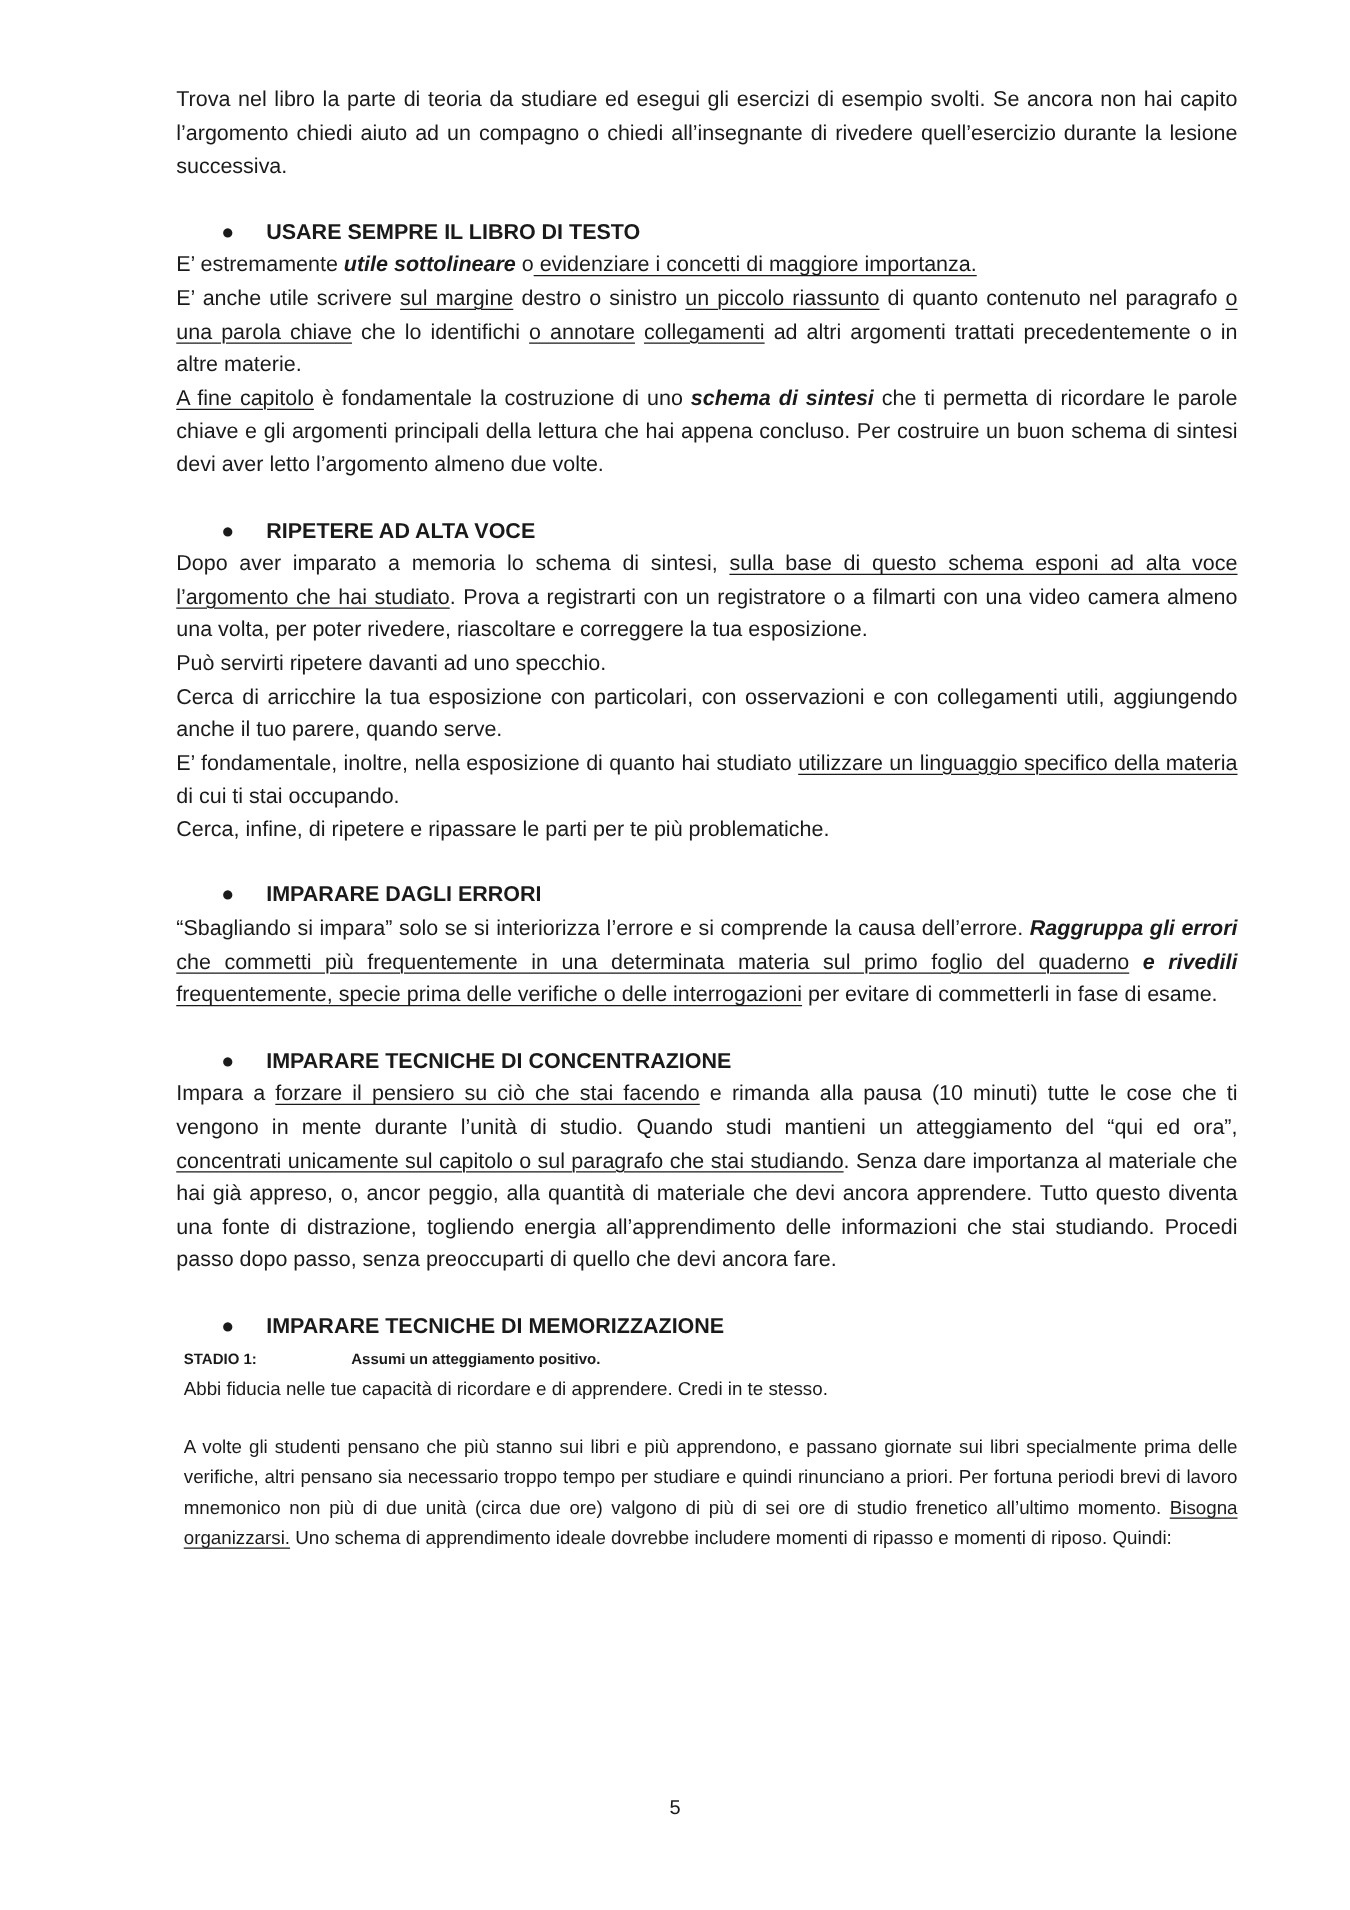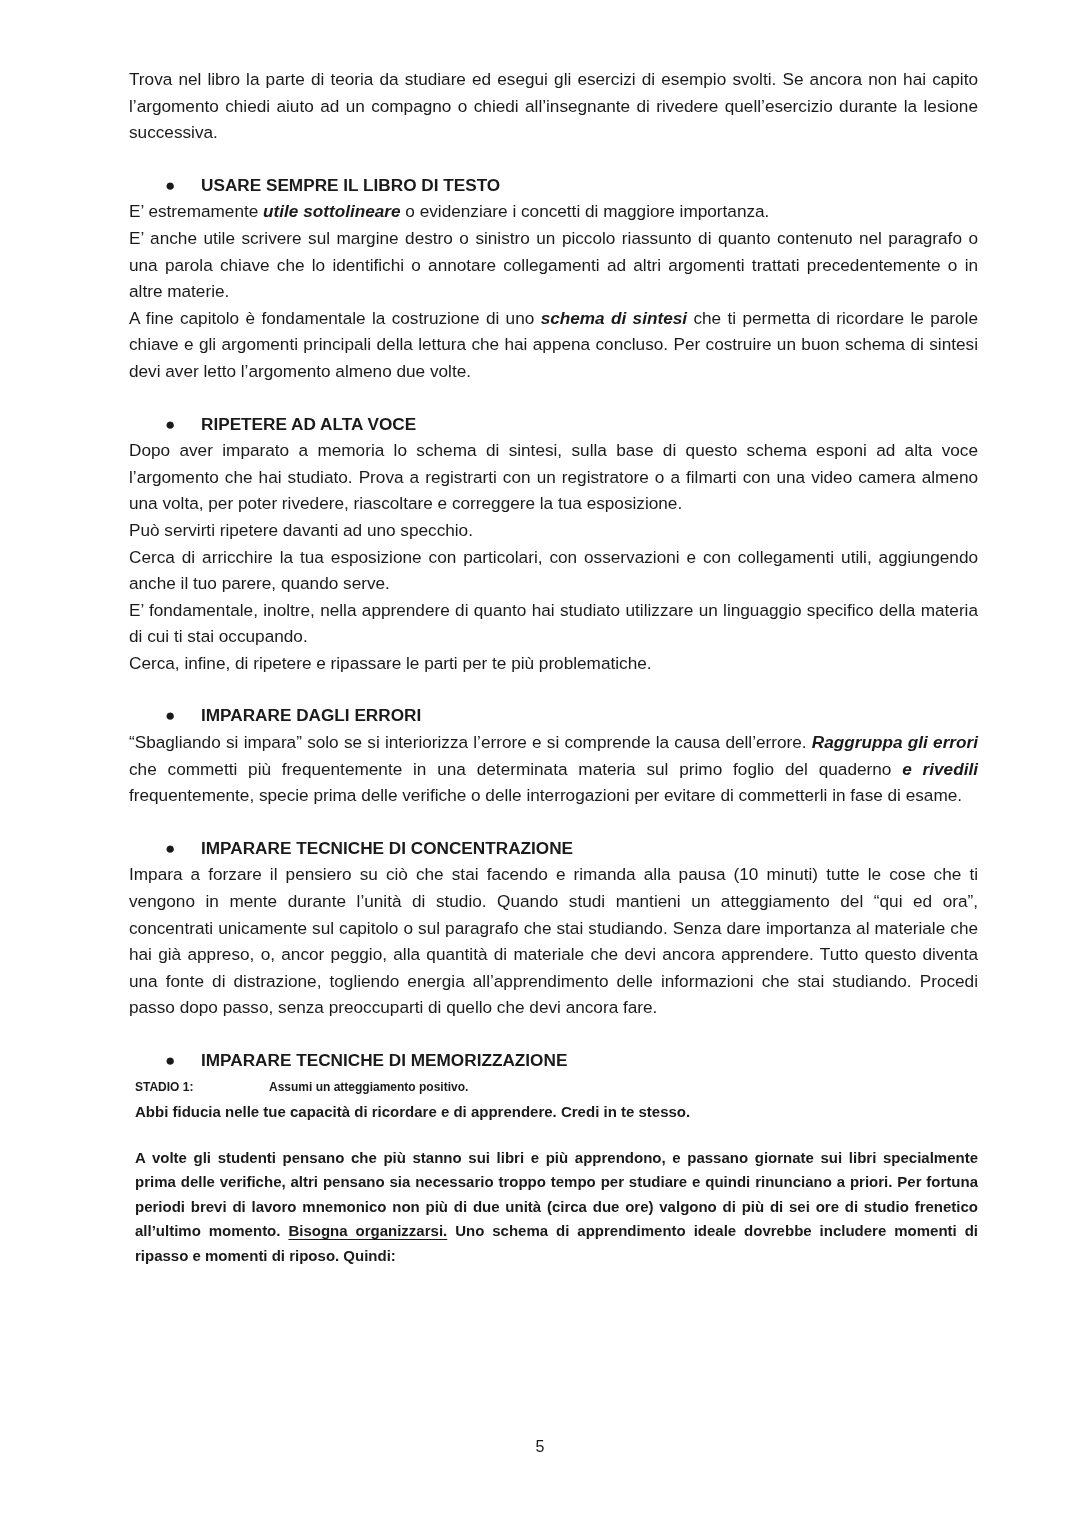--- a/index.html
+++ b/index.html
@@ -1,28 +1,28 @@
 <!DOCTYPE html>
 <html><head>
 <meta charset="utf-8">
 <style>
   html, body { margin: 0; padding: 0; background: #ffffff; }
   body { width: 1080px; height: 1528px; position: relative; overflow: hidden;
          font-family: "Liberation Sans", sans-serif; color: #1a1a1a; }
-  .page { position: absolute; left: 129px; top: 66px; width: 849px; }
+  .page { position: absolute; left: 141px; top: 66px; width: 849px; }
   .para { font-size: 17.2px; line-height: 26.6px; text-align: justify; margin: 0; }
   .para .b { font-weight: bold; font-style: italic; }
-  .para .u { text-underline-offset: 3px; text-decoration-thickness: 1px; }
+  .para .u { text-decoration: underline; text-underline-offset: 3px; text-decoration-thickness: 1px; }
   .gap { height: 26px; }
   .heading { font-size: 17.2px; line-height: 26.6px; font-weight: bold; margin: 0;
              padding-left: 72px; position: relative; }
   .heading .bullet { position: absolute; left: 36px; top: 0; font-weight: bold; }
   .stadio-title { font-size: 12px; line-height: 26px; font-weight: bold; margin: 0; padding-left: 6px; }
   .stadio-title .num { display: inline-block; width: 134px; }
-  .small { font-size: 15px; line-height: 24.4px; text-align: justify; margin: 0; padding-left: 6px; font-weight: bold; }
+  .small { font-size: 15px; line-height: 24.4px; text-align: justify; margin: 0; padding-left: 6px; }
   .small .u { text-decoration: underline; text-underline-offset: 3px; }
   .page-number { position: absolute; top: 1438px; left: 0; width: 1080px; text-align: center;
                  font-size: 16px; }
 </style>
 </head>
 <body>
 
 <div class="page">
 
   <p class="para"><span>Trova nel libro la parte di teoria da studiare ed esegui gli esercizi di esempio svolti. Se ancora non hai capito l’argomento chiedi aiuto ad un compagno o chiedi all’insegnante di rivedere quell’esercizio durante la lesione successiva.</span></p>
@@ -39,21 +39,21 @@
 
   <div class="gap"></div>
 
   <p class="heading">
     <span class="bullet">●</span>
     <span>RIPETERE AD ALTA VOCE</span>
   </p>
   <p class="para"><span>Dopo aver imparato a memoria lo schema di sintesi, </span><span class="u">sulla base di questo schema esponi ad alta voce l’argomento che hai studiato</span><span>. Prova a registrarti con un registratore o a filmarti con una video camera almeno una volta, per poter rivedere, riascoltare e correggere la tua esposizione.</span></p>
   <p class="para"><span>Può servirti ripetere davanti ad uno specchio.</span></p>
   <p class="para"><span>Cerca di arricchire la tua esposizione con particolari, con osservazioni e con collegamenti utili, aggiungendo anche il tuo parere, quando serve.</span></p>
-  <p class="para"><span>E’ fondamentale, inoltre, nella apprendere di quanto hai studiato </span><span class="u">utilizzare un linguaggio specifico della materia</span><span> di cui ti stai occupando.</span></p>
+  <p class="para"><span>E’ fondamentale, inoltre, nella esposizione di quanto hai studiato </span><span class="u">utilizzare un linguaggio specifico della materia</span><span> di cui ti stai occupando.</span></p>
   <p class="para"><span>Cerca, infine, di ripetere e ripassare le parti per te più problematiche.</span></p>
 
   <div class="gap"></div>
 
   <p class="heading">
     <span class="bullet">●</span>
     <span>IMPARARE DAGLI ERRORI</span>
   </p>
   <p class="para"><span>“Sbagliando si impara” solo se si interiorizza l’errore e si comprende la causa dell’errore. </span><span class="b">Raggruppa gli errori</span><span> </span><span class="u">che commetti più frequentemente in una determinata materia sul primo foglio del quaderno</span><span> </span><span class="b">e rivedili</span><span> </span><span class="u">frequentemente, specie prima delle verifiche o delle interrogazioni</span><span> per evitare di commetterli in fase di esame.</span></p>
 

